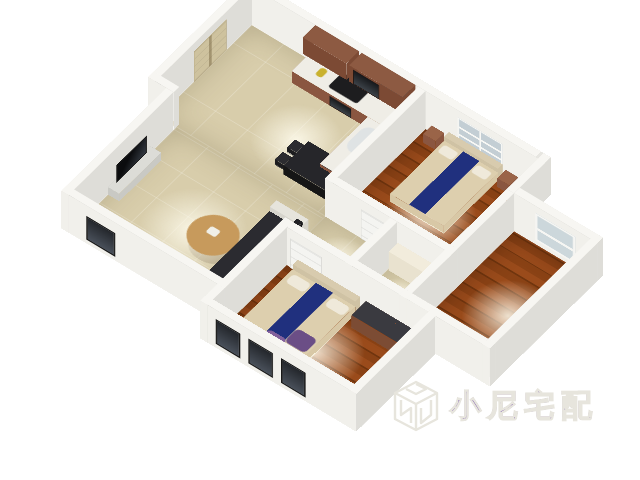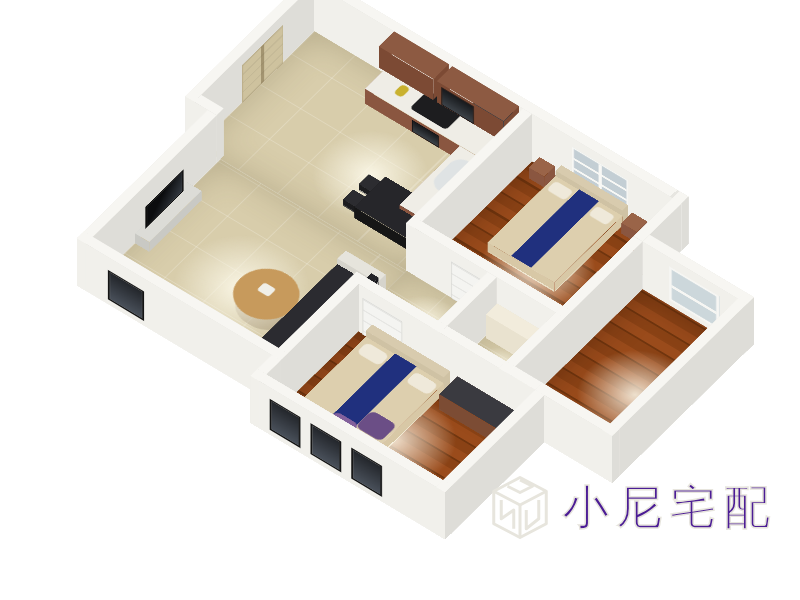--- a/index.html
+++ b/index.html
@@ -27,21 +27,21 @@
         background-image:linear-gradient(0deg, transparent calc(55% - 2px), #f6f6f3 calc(55% - 2px) calc(55% + 2px), transparent calc(55% + 2px));}
   .door-beige{background:#cec29e;border:1px solid #b2a47e;box-sizing:border-box;
         background-image:linear-gradient(90deg, transparent 46%, rgba(110,92,56,.45) 46% 54%, transparent 54%),
                          repeating-linear-gradient(0deg, rgba(0,0,0,.05) 0 2px, transparent 2px 12px);}
   .door-white{background:#f4f4f1;border:1px solid #d8d8d4;box-sizing:border-box;
         background-image:repeating-linear-gradient(0deg, rgba(0,0,0,.06) 0 2px, transparent 2px 14px);}
   .tv-screen{background:linear-gradient(135deg,#343a42,#0b0c0e 65%);border:2px solid #0a0a0a;box-sizing:border-box;}
   .glass-dark{background:linear-gradient(#3c4248,#17191c);border:1px solid #101012;box-sizing:border-box;}
   
   .wm{position:absolute;left:392px;top:380px;display:flex;align-items:center;gap:10px;}
-  .wm-text{font-size:37px;font-weight:normal;letter-spacing:6px;color:#4c1d95;
+  .wm-text{font-size:31px;font-weight:bold;letter-spacing:6px;color:#4c1d95;
            -webkit-text-stroke:1.2px #e7e5dd;white-space:nowrap;}
 </style>
 </head>
 <body>
 
 <div class="stage">
   <div class="scene" style="left: 250px; top: 15px; transform: scale(0.92) rotateX(40deg) rotateZ(38deg);">
       <div class="f tile" style="left: 10px; top: 10px; width: 230px; height: 165px; transform: translateZ(0px);"></div>
       <div class="f tile" style="left: 35px; top: 175px; width: 215px; height: 180px; transform: translateZ(0px);"></div>
       <div class="f tile" style="left: 240px; top: 175px; width: 90px; height: 70px; transform: translateZ(0px);"></div>

